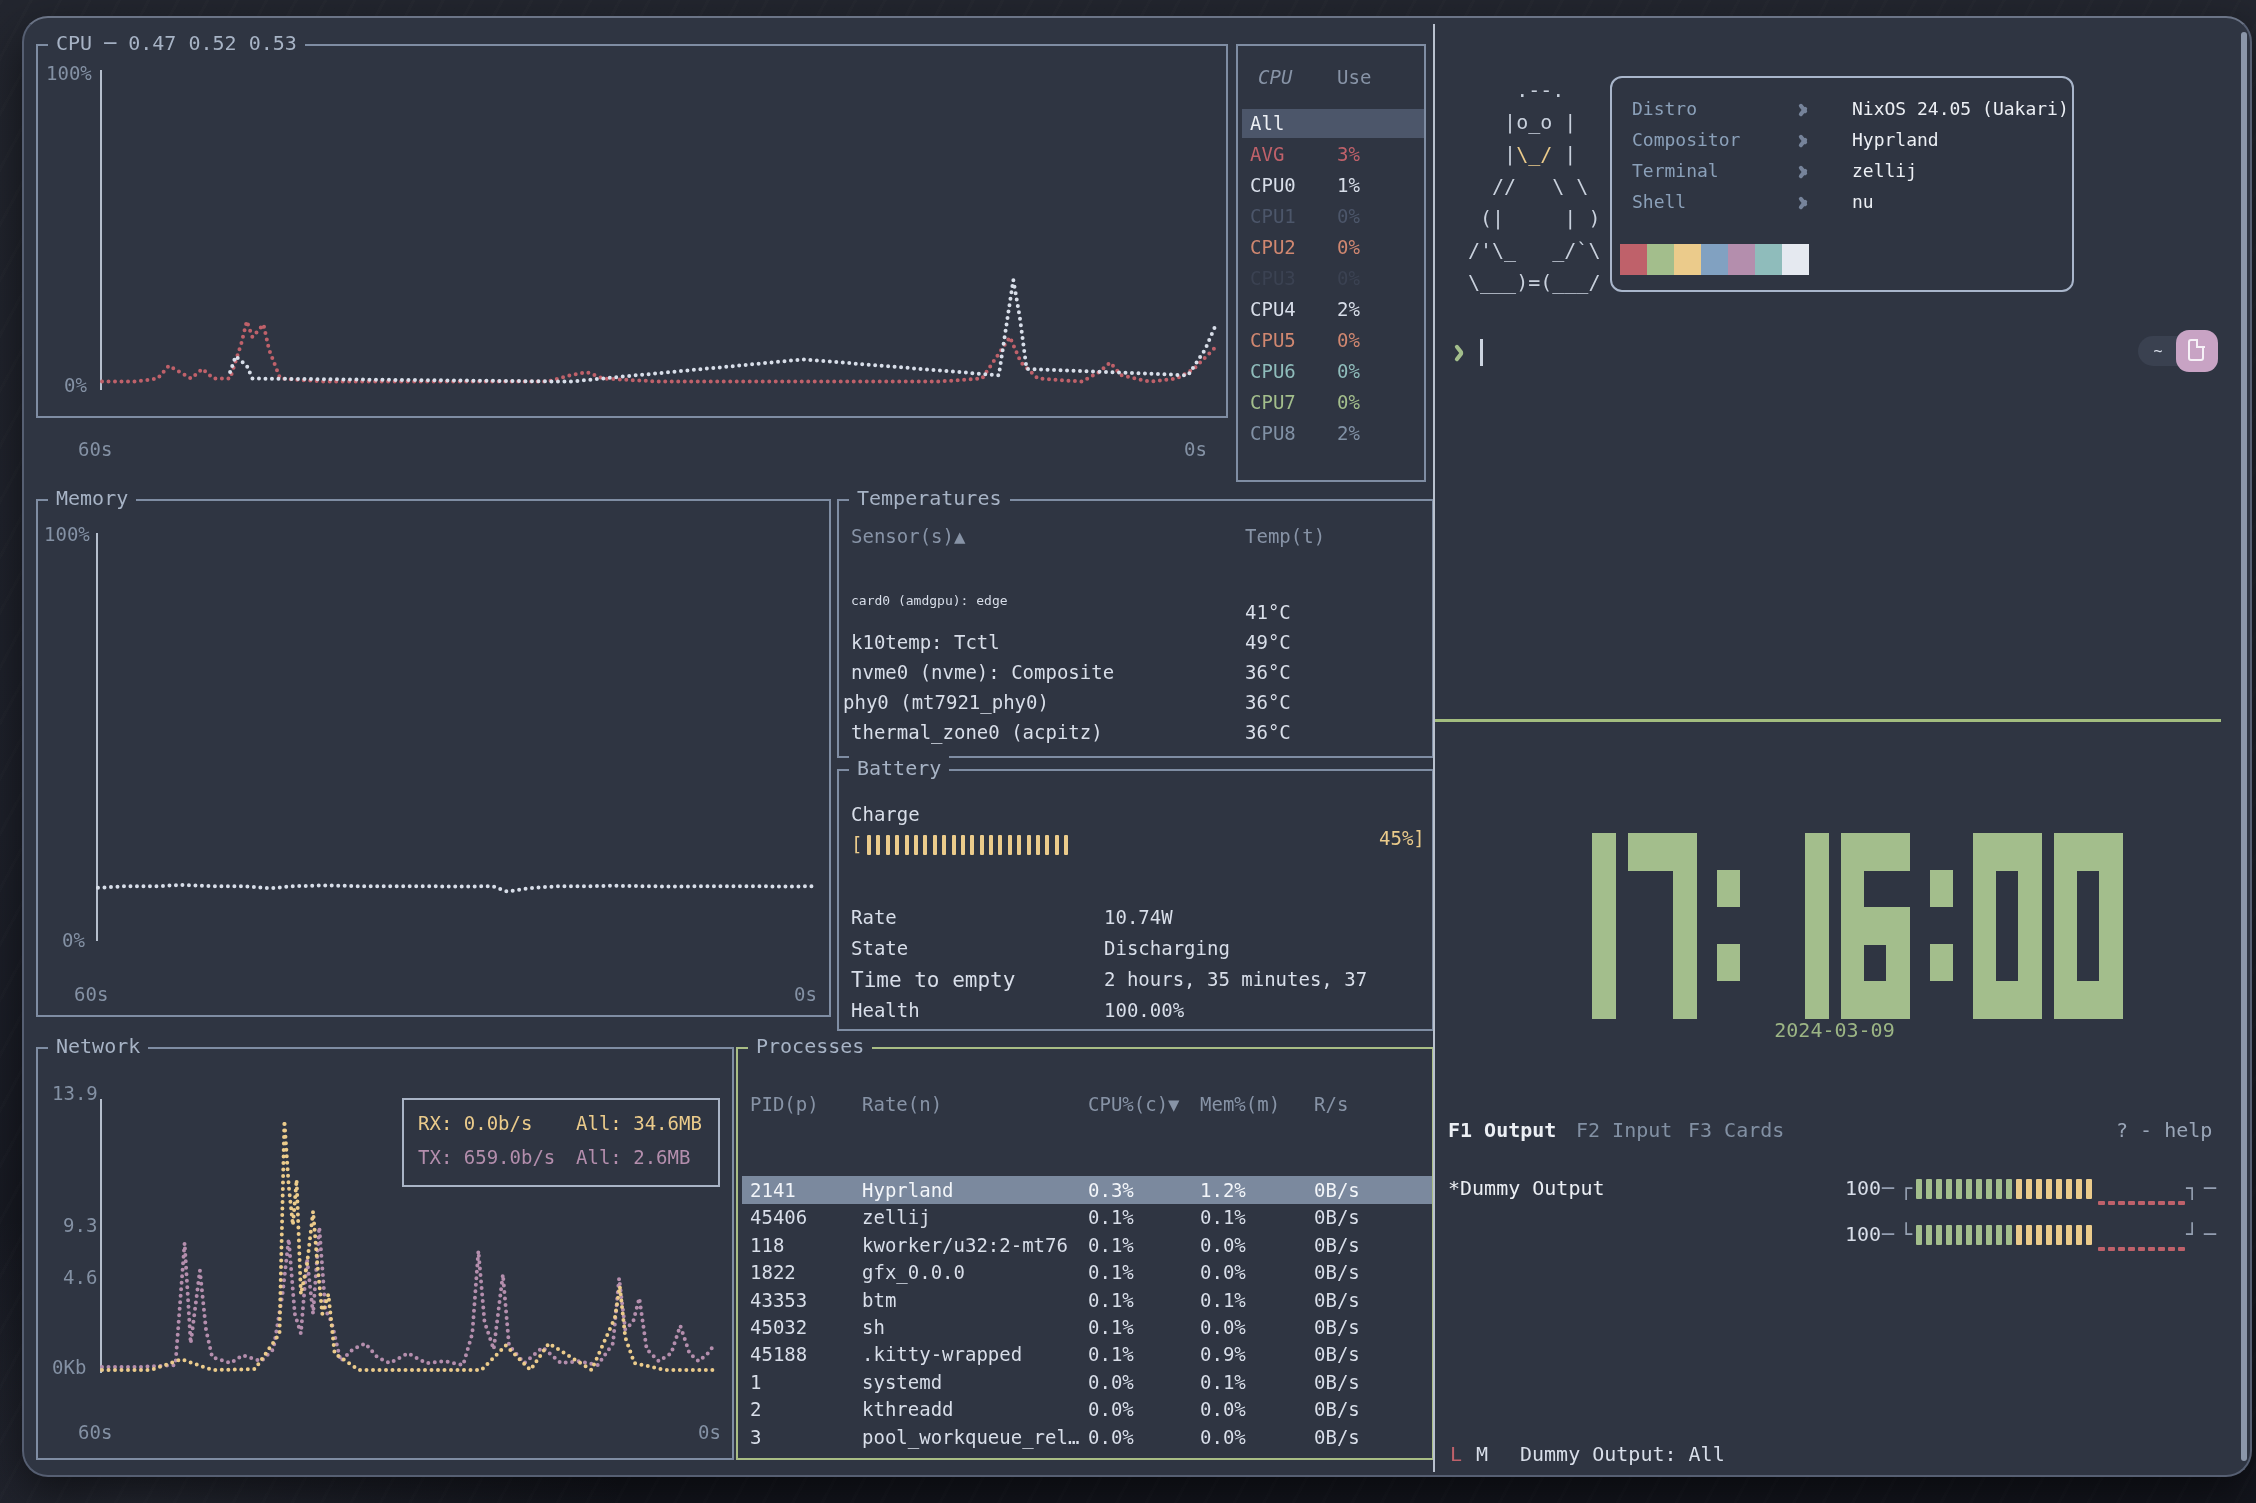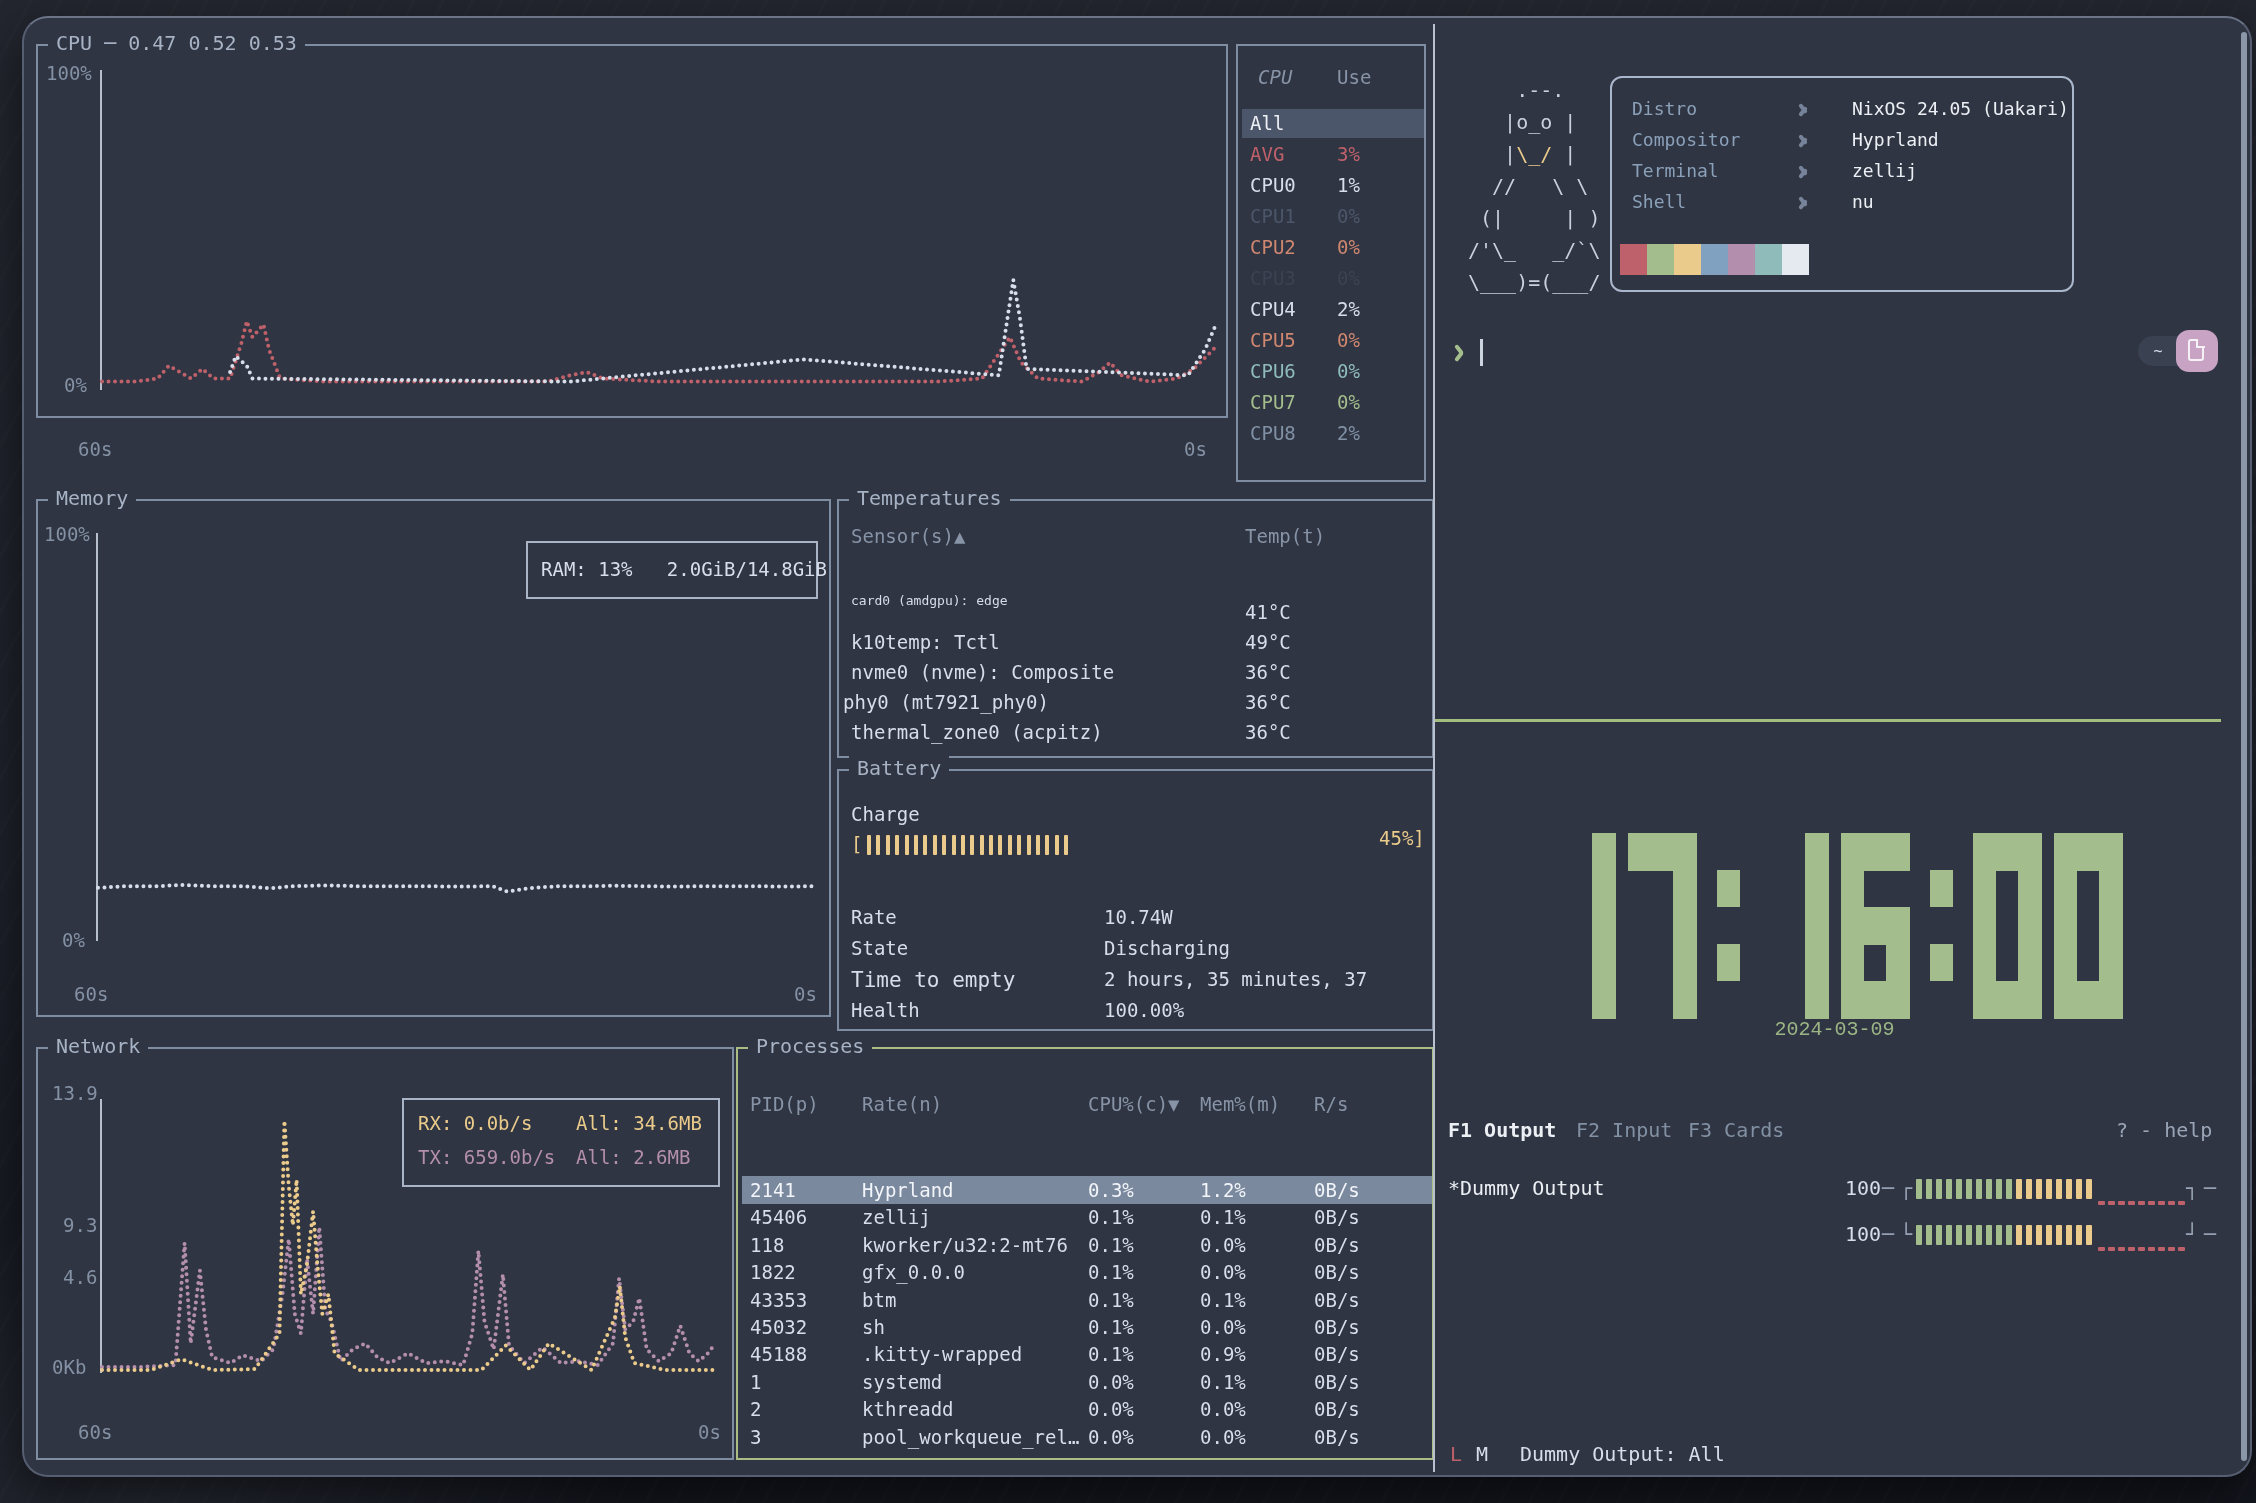--- a/index.html
+++ b/index.html
@@ -45,21 +45,21 @@
   .fetchrow .flabel{color:#8ba0b9;display:inline-block;width:168px;}
   .fetchrow .farrow{color:#76839a;display:inline-block;width:52px;}
   .fetchrow .fvalue{color:var(--bright);}
   .swatch{position:absolute;width:27px;height:31px;}
   pre.art{position:absolute;font-size:20px;line-height:32px;color:#c9d1dd;}
   pre.art .beak{color:var(--yellow);}
   
   .clockwrap{position:absolute;display:flex;}
   .glyph{position:relative;height:185px;}
   .glyph .cell{position:absolute;background:#a3be8c;}
-  .date{position:absolute;text-align:center;font-size:20px;color:#9cb585;font-family:Liberation Mono, monospace;}
+  .date{position:absolute;text-align:center;font-size:20px;color:#9cb585;}
   
   .tick{display:inline-block;width:4px;height:20px;background:var(--yellow);margin-right:5.4px;border-radius:1px;}
   
   .blk{display:inline-block;width:6px;height:20px;margin-right:4px;border-radius:1px;}
   .rdash{display:inline-block;width:7px;height:4px;margin-right:3px;background:var(--red);border-radius:1px;}
   .doc{position:absolute;left:12px;top:9px;width:16px;height:22px;border:2.5px solid #f6f1f7;border-radius:3px;}
   .doc::after{content:'';position:absolute;top:-2.5px;right:-2.5px;width:7px;height:7px;background:#c8a3c4;border-left:2.5px solid #f6f1f7;border-bottom:2.5px solid #f6f1f7;}
   .cursor{position:absolute;width:3px;height:27px;background:#ccd4e0;}
 </style>
 </head>
@@ -112,23 +112,20 @@
   <div class="panel" style="left:12px;top:481px;width:795px;height:518px;">
     <span class="ptitle">Memory</span>
     <span class="lbl" style="left:6px;top:22px;">100%</span>
     <span class="lbl" style="left:24px;top:428px;">0%</span>
     <span class="lbl" style="left:36px;top:482px;">60s</span>
     <span class="lbl" style="left:756px;top:482px;">0s</span>
     <div class="axis" style="left:58px;top:32px;height:408px;"></div>
     <svg class="graph" id="mem-svg" style="left:60px;top:32px;" width="718" height="406">
         <polyline points="0.0,354.8 28.7,353.2 57.4,353.2 86.2,352.0 114.9,353.2 143.6,353.2 172.3,355.3 193.9,353.2 229.8,352.4 258.5,353.2 287.2,353.2 323.1,353.2 359.0,353.6 394.9,353.2 409.3,358.5 430.8,355.3 459.5,353.2 488.2,353.2 517.0,352.8 545.7,353.2 574.4,353.6 603.1,353.2 631.8,353.2 660.6,353.2 689.3,353.6 718.0,353.2" fill="none" stroke="#d8dee9" stroke-width="4" stroke-linecap="round" stroke-dasharray="0 6.5"></polyline>
       </svg>
-    <div class="legendbox" style="left:488px;top:40px;width:292px;height:58px;">
-      <span class="txt" style="left:13px;top:15px;">RAM: 13%   2.0GiB/14.8GiB</span>
-    </div>
   </div>
 
   <div class="panel" style="left:813px;top:481px;width:597px;height:259px;">
     <span class="ptitle">Temperatures</span>
     <span class="txt hdr" style="left:12px;top:24px;">Sensor(s)▲</span>
     <span class="txt hdr" style="left:406px;top:24px;">Temp(t)</span>
     <div id="temp-rows">
         <div style="position: absolute; font-size: 13px; white-space: pre; left: 12px; top: 92px; color: var(--fg);">card0 (amdgpu): edge</div>
         <div style="position: absolute; font-size: 19px; white-space: pre; left: 406px; top: 100px; color: var(--fg);">41°C</div>
         <div style="position: absolute; font-size: 19px; white-space: pre; left: 12px; top: 130px; color: var(--fg);">k10temp: Tctl</div>

